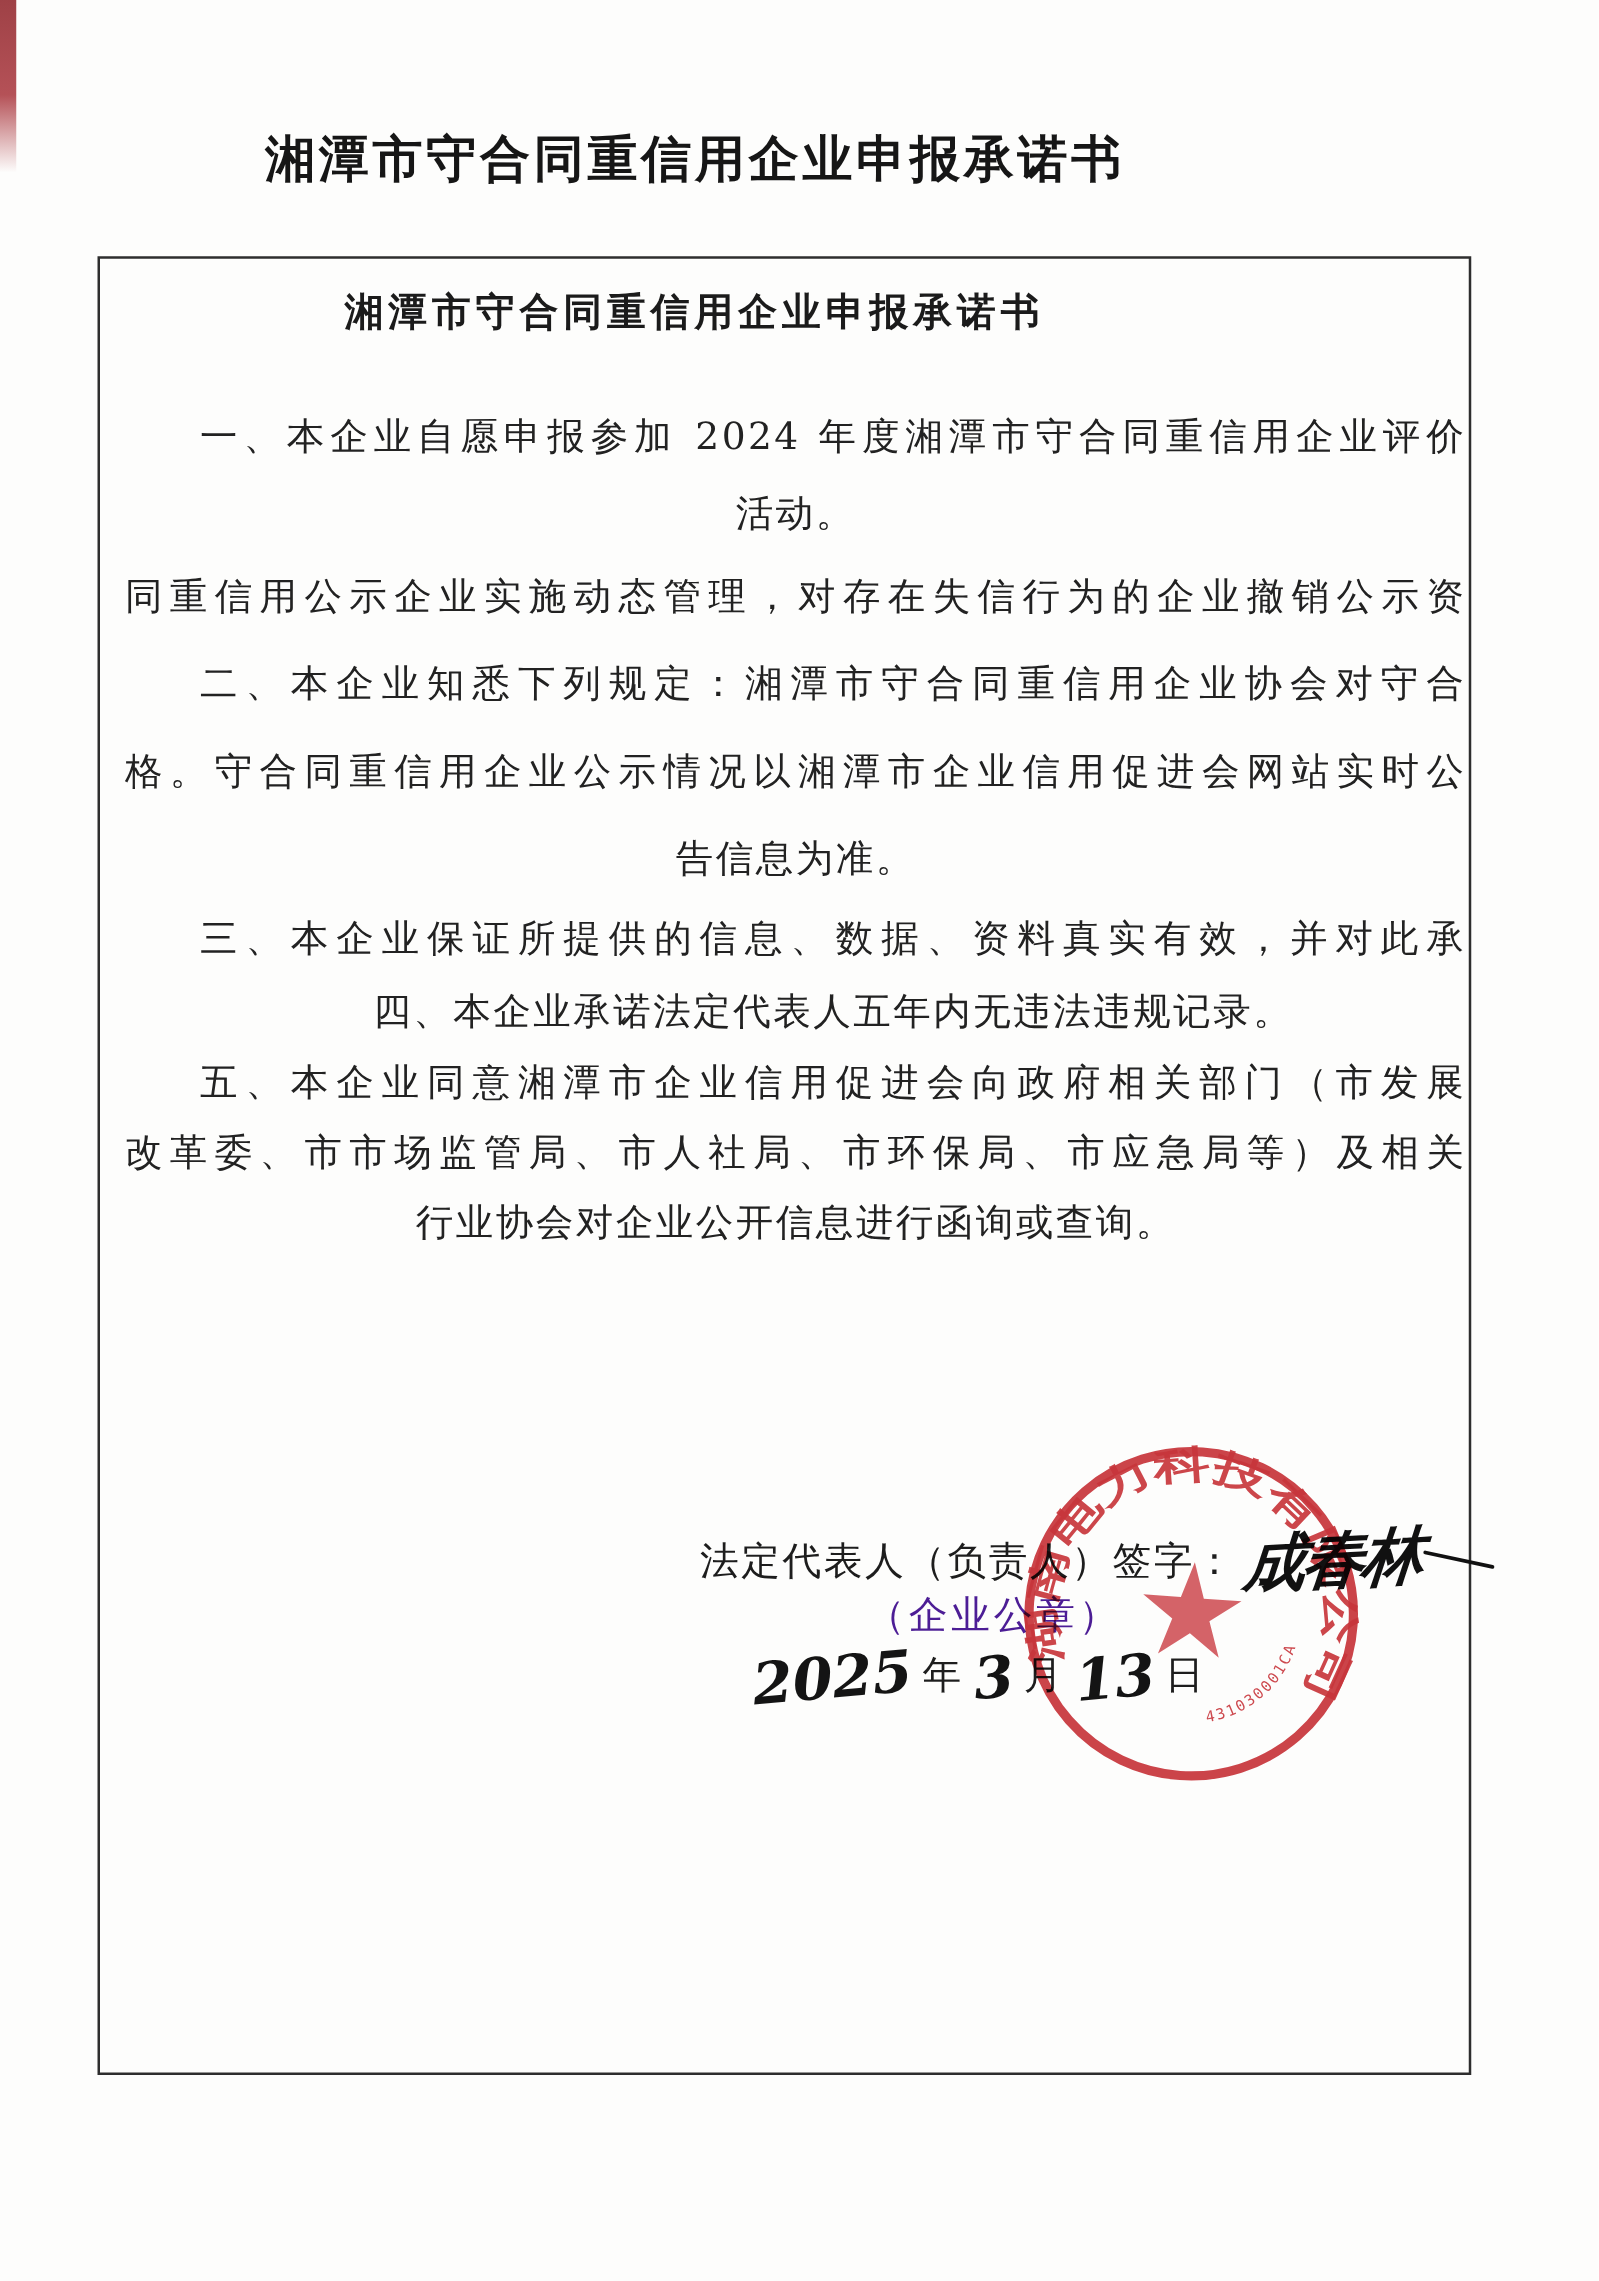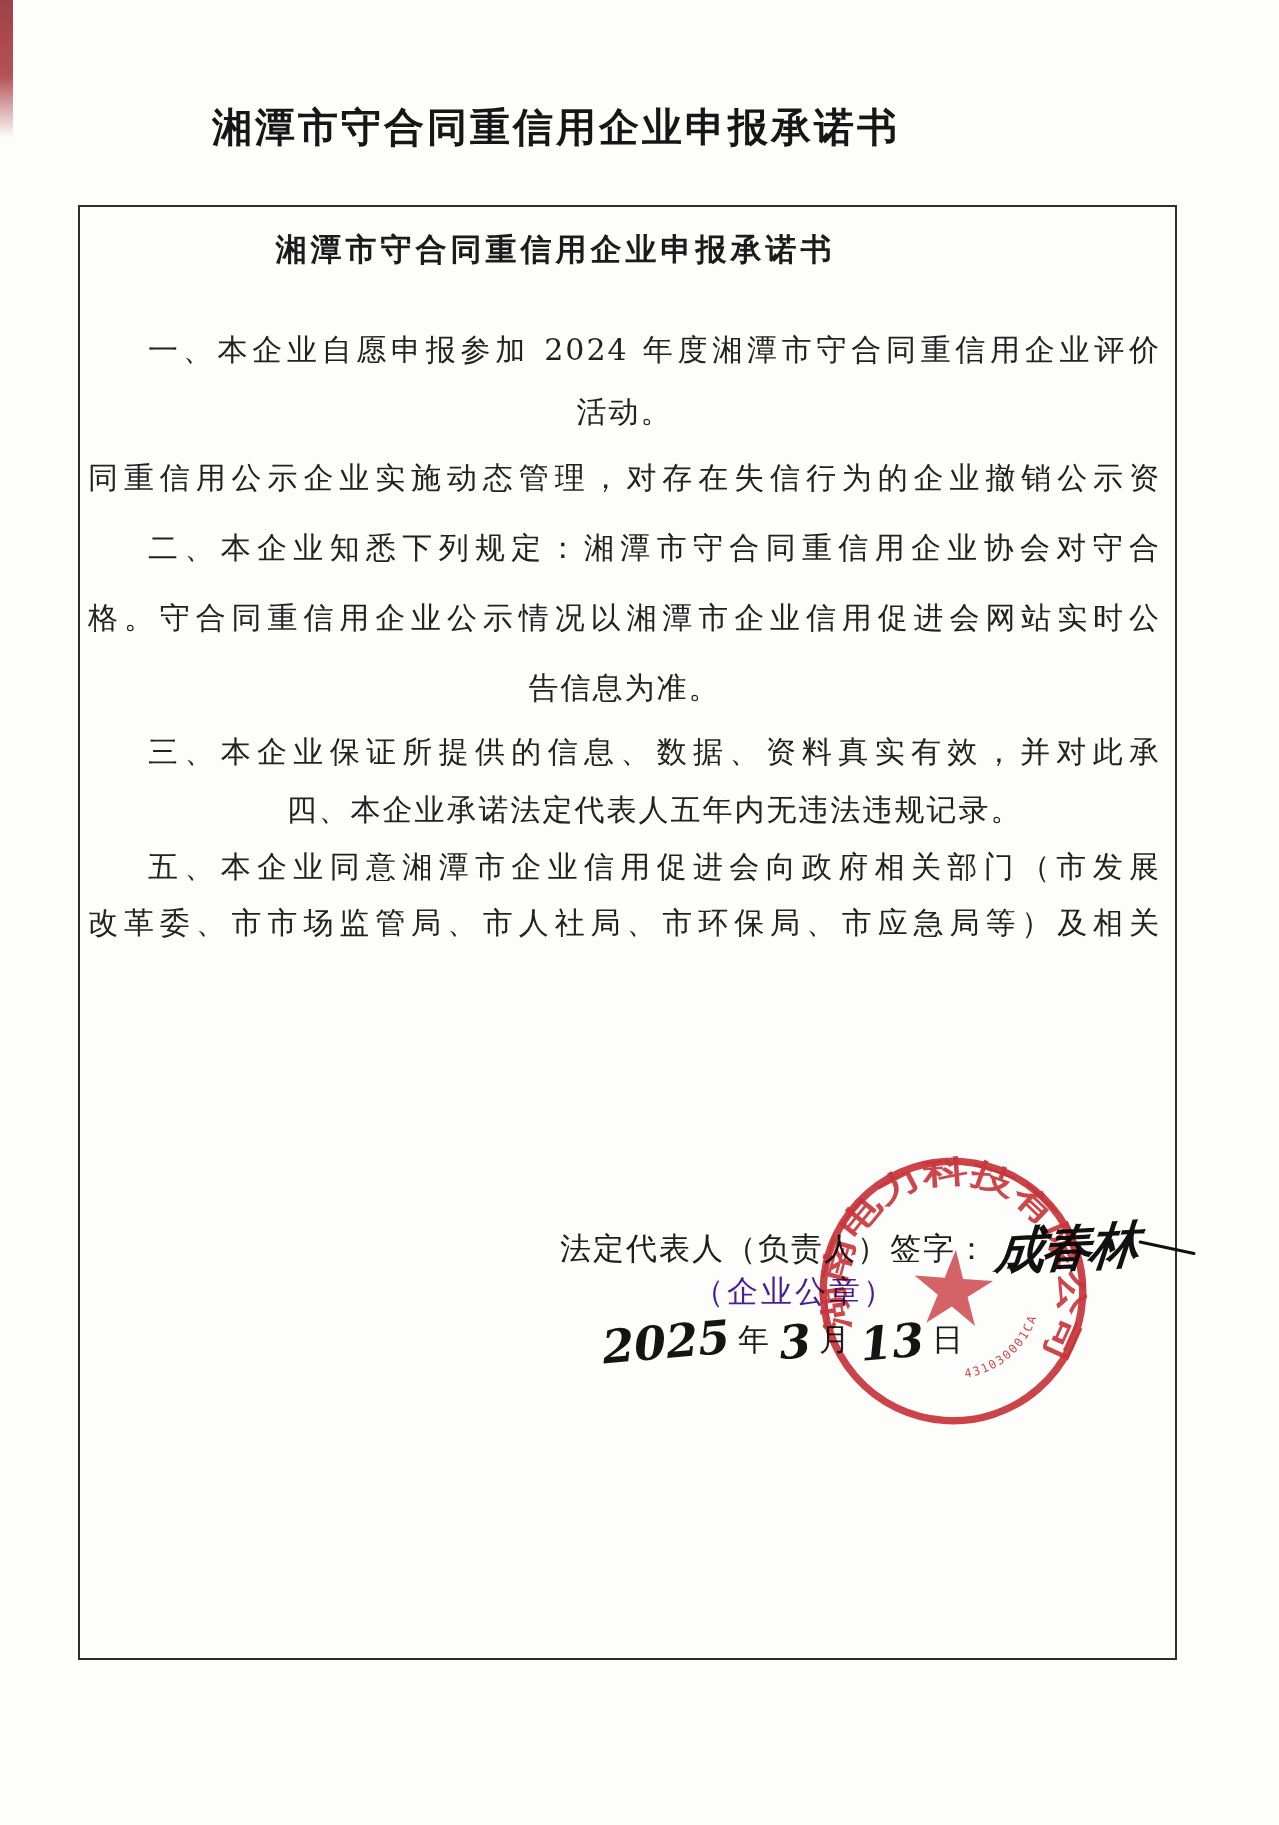--- a/index.html
+++ b/index.html
@@ -29,21 +29,21 @@
     border:2px solid #2e2e2e;background:transparent;
   }
   .form-heading{
     position:absolute;top:22px;left:0;width:100%;margin:0;
     transform:translateX(-72px);
     text-align:center;
     font-family:"DejaVu Sans","Liberation Sans",sans-serif;
     font-weight:700;font-size:31px;letter-spacing:4px;color:#1b1b1b;
   }
   .body-text{
-    position:absolute;top:112px;left:0;width:100%;
+    position:absolute;top:112px;left:12px;width:100%;
     padding:0 14px 0 8px;box-sizing:border-box;
     font-size:30px;color:#222;
   }
   .para{margin:0;}
   .p1 .line{line-height:62px;}
   .p2 .line{line-height:70px;}
   .p3 .line{line-height:58px;}
   .p4 .line{line-height:58px;}
   .p5 .line{line-height:56px;}
   .line{display:block;text-align:center;letter-spacing:2px;}
@@ -112,20 +112,21 @@
       </div>
       <div class="para p3">
         <span class="line first full">三、本企业保证所提供的信息、数据、资料真实有效，并对此承</span>
       </div>
       <div class="para p4">
         <span class="line first">四、本企业承诺法定代表人五年内无违法违规记录。</span>
       </div>
       <div class="para p5">
         <span class="line first full">五、本企业同意湘潭市企业信用促进会向政府相关部门（市发展</span>
         <span class="line full">改革委、市市场监管局、市人社局、市环保局、市应急局等）及相关</span>
+        <span class="line">行业协会对企业公开信息进行函询或查询。</span>
       </div>
     </div>
 
     <div class="sig-line">
       <span>法定代表人（负责人）签字：</span><span class="sig-name">成春林</span><span class="sig-tail"></span>
     </div>
 
     <div class="seal-note">（企业公章）</div>
 
     <div class="date-line">

